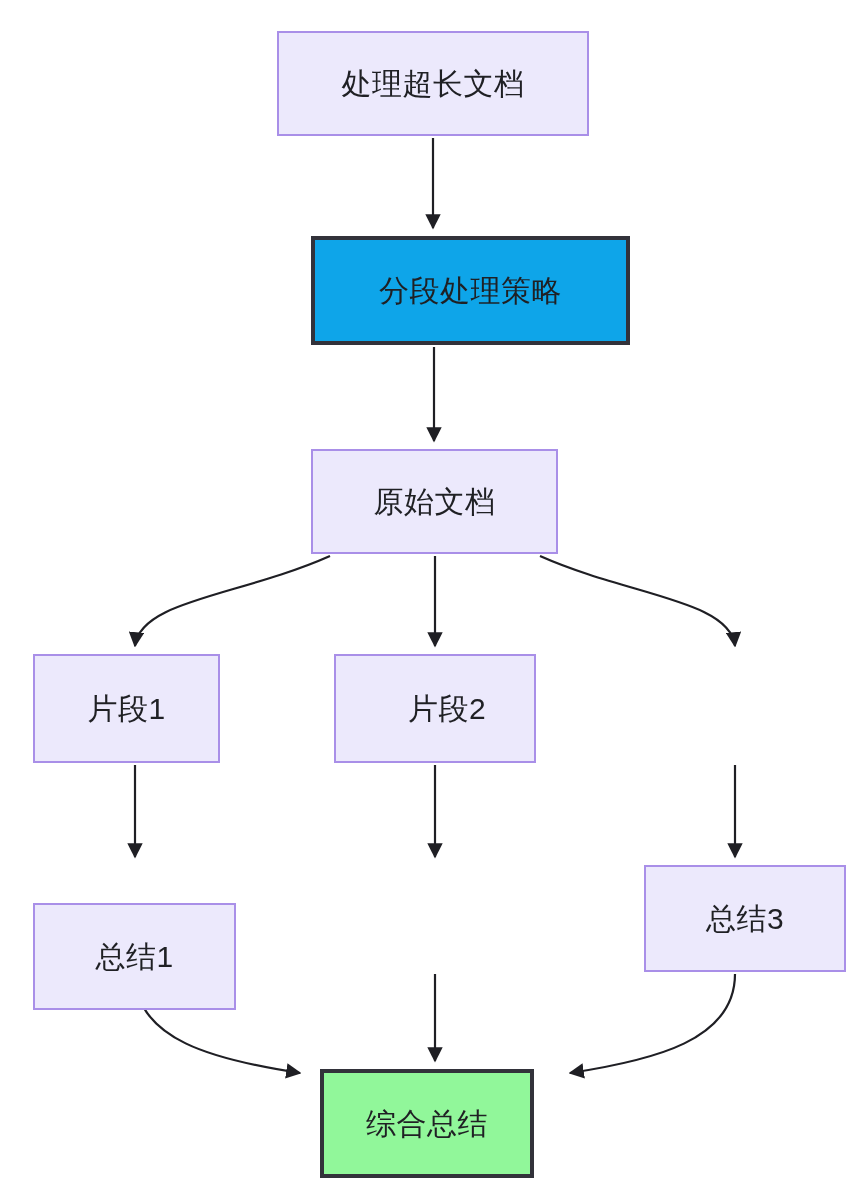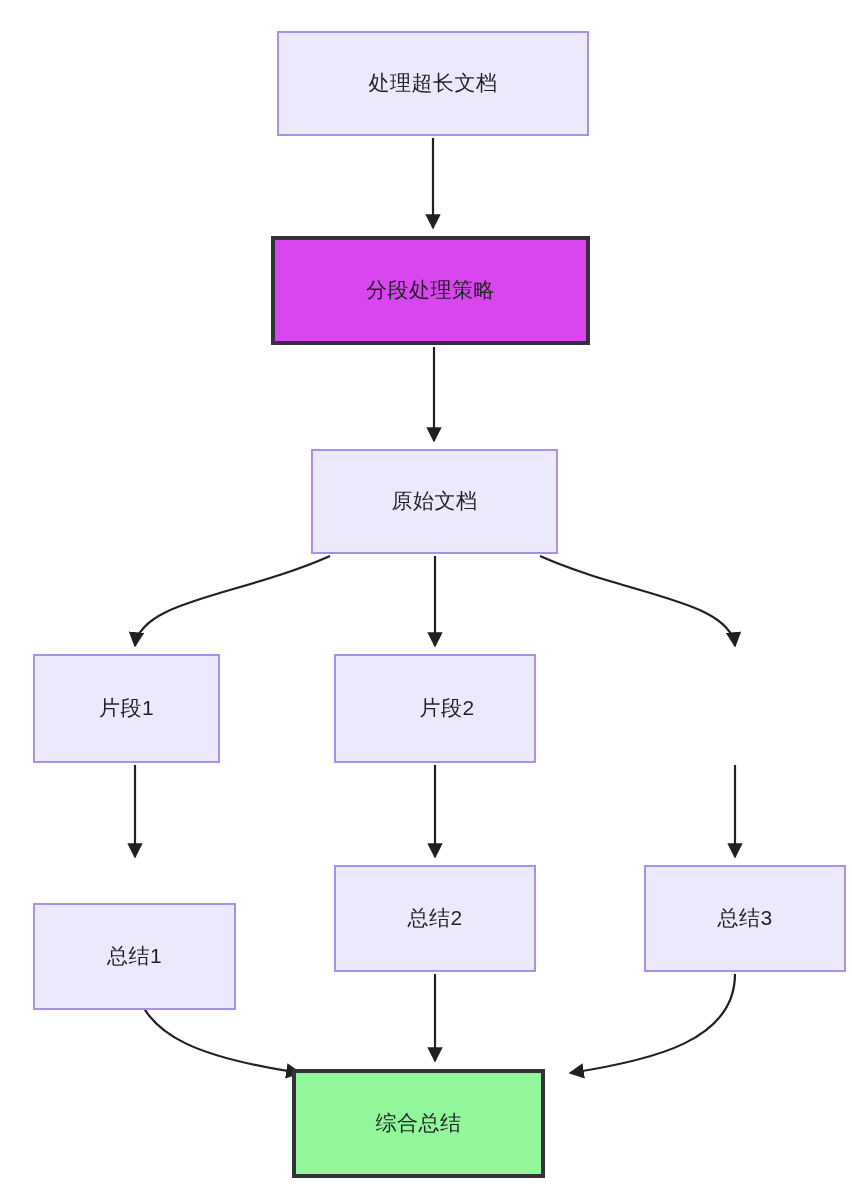--- a/index.html
+++ b/index.html
@@ -15,34 +15,35 @@
   .node{
     position:absolute;
     box-sizing:border-box;
     display:flex;
     align-items:center;
     justify-content:center;
     text-align:center;
     line-height:1.25;
   }
   .node-label{
-    font-size:21px;
+    font-size:30px;
     color:#1f2024;
     letter-spacing:0.5px;
     white-space:nowrap;
   }
   
   .n-default{
     background:#ece9fc;
     border:2px solid #a98fe8;
   }
   
   .n-strong{
-    background:#d946ef;
+    background:#0ea5e9;
     border:4px solid #32323a;
+    margin-left:40px;
   }
   
   .n-result{
     background:#91f79a;
     border:4px solid #32323a;
   }
 </style>
 </head>
 <body>
 
@@ -96,25 +97,22 @@
 
   <div class="node n-default" style="left:334px;top:654px;width:202px;height:109px;padding-left:24px;">
     <span class="node-label">片段2</span>
   </div>
 
 
   <div class="node n-default" style="left:33px;top:903px;width:203px;height:107px;">
     <span class="node-label">总结1</span>
   </div>
 
-  <div class="node n-default" style="left:334px;top:865px;width:202px;height:107px;">
-    <span class="node-label">总结2</span>
-  </div>
 
   <div class="node n-default" style="left:634px;top:865px;width:202px;height:107px;margin-left:10px;">
     <span class="node-label">总结3</span>
   </div>
 
-  <div class="node n-result" style="left:292px;top:1069px;width:253px;height:109px;">
+  <div class="node n-result" style="left:320px;top:1069px;width:214px;height:109px;">
     <span class="node-label">综合总结</span>
   </div>
 
 </div>
 
 </body></html>

